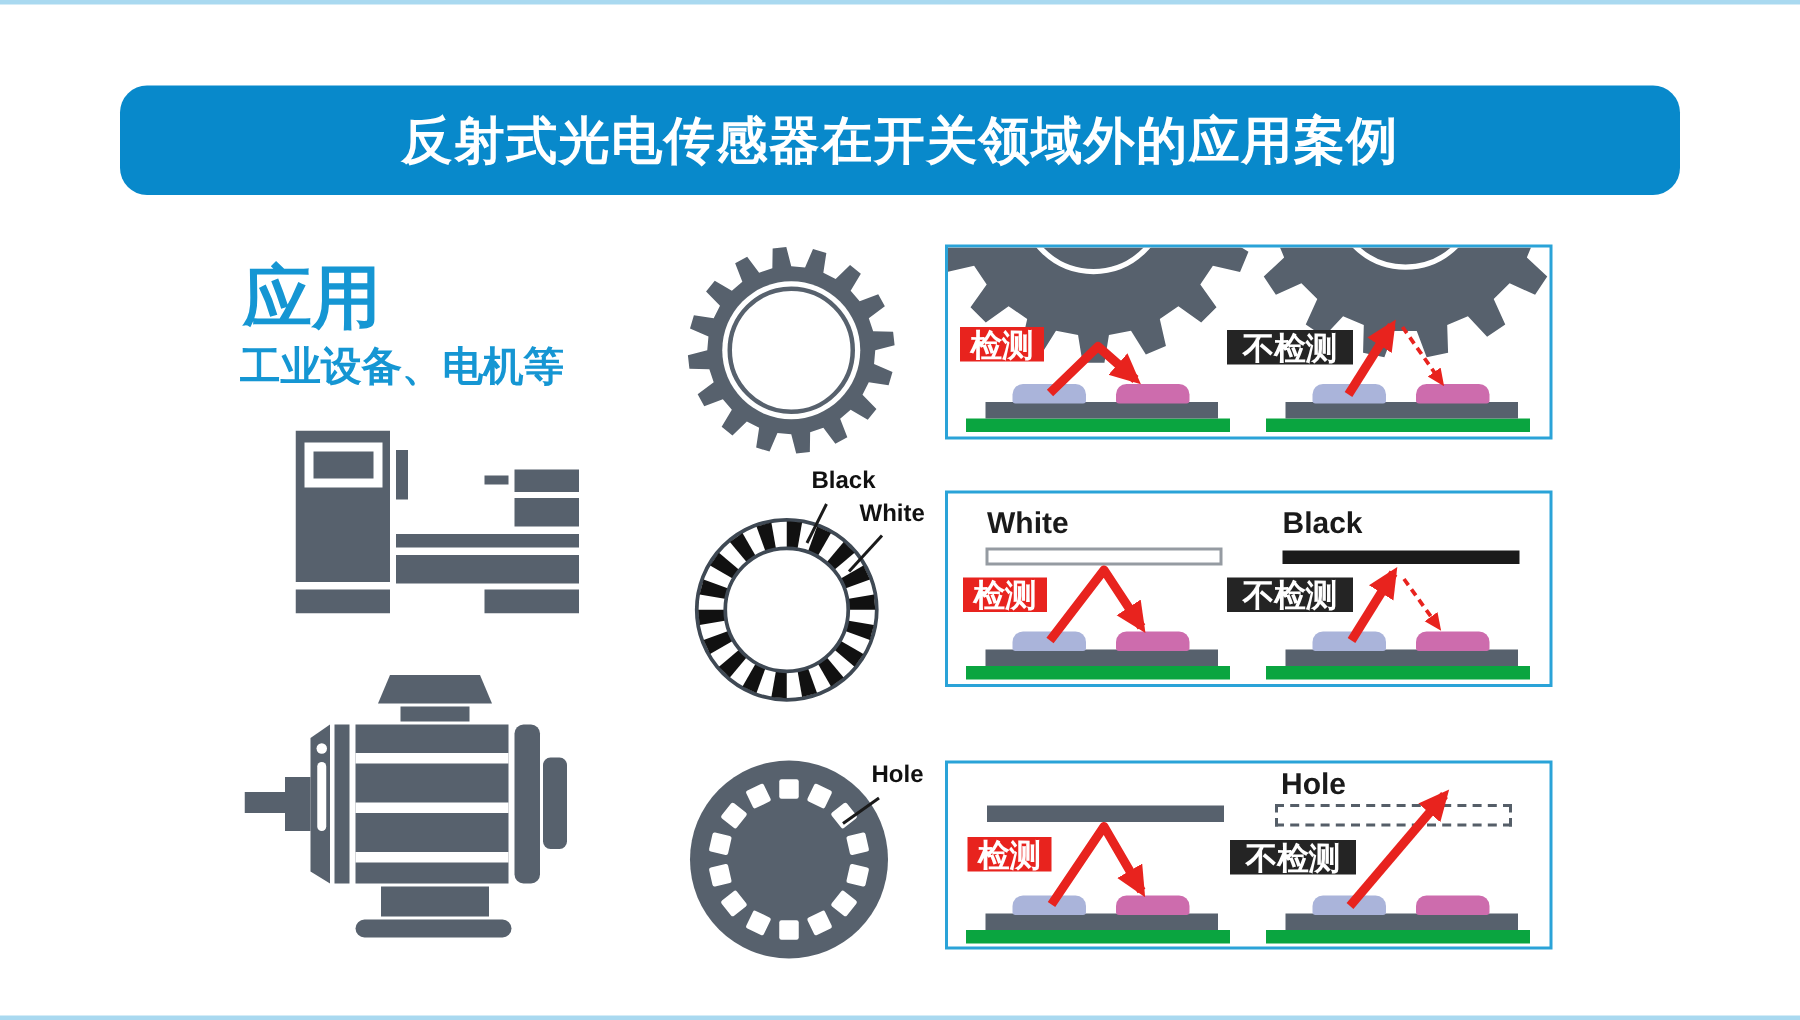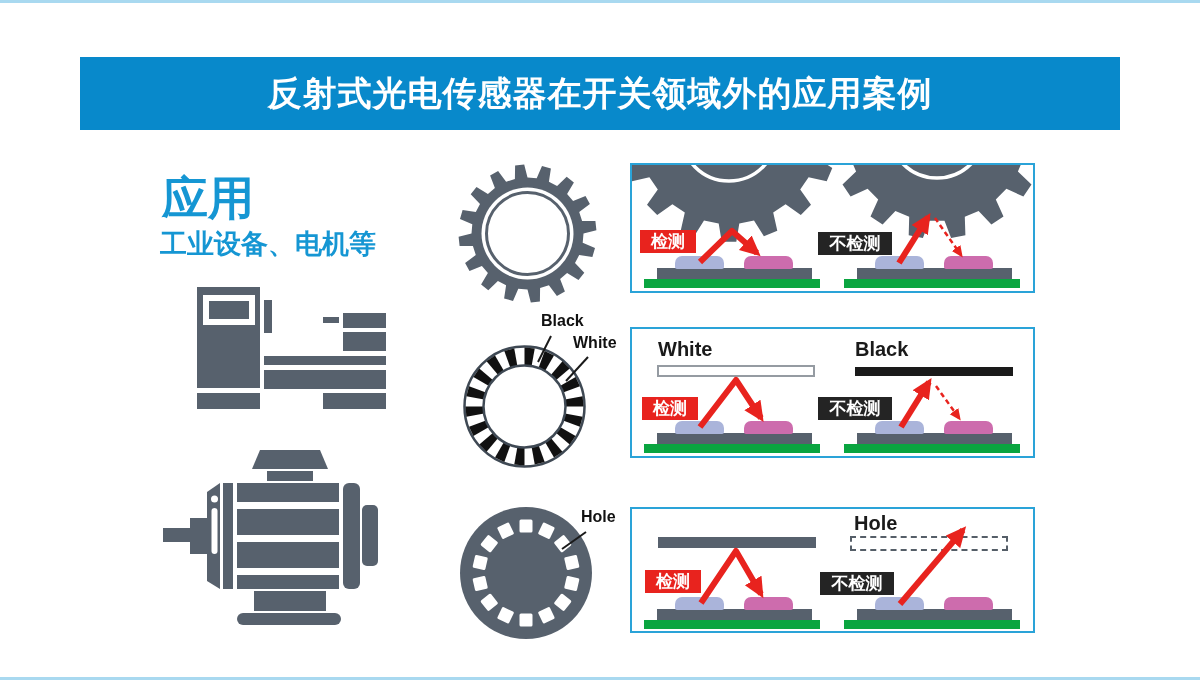--- a/index.html
+++ b/index.html
@@ -1,28 +1,28 @@
 <!DOCTYPE html>
 <html style="--hdr: #0889cb; --blue: #1596d3; --gray: #57616d; --red: #e8231e; --ndk: #242424; --green: #0aa540; --emit: #aab4da; --recv: #cd6cad; --pborder: #2aa3d8; --edge: #a9d9f0;"><head>
 <meta charset="utf-8">
 <style>
   html,body{margin:0;padding:0;background:#fff;}
   #slide{position:relative;width:1200px;height:680px;background:#fff;overflow:hidden;
          font-family:"Liberation Sans","DejaVu Sans",sans-serif;}
   .abs{position:absolute;}
   .edge-line{position:absolute;left:0;width:1200px;height:3px;background:var(--edge);}
   #header{position:absolute;left:80px;top:57px;width:1040px;height:73px;background:var(--hdr);
-          color:#fff;font-size:34px;font-weight:bold;display:flex;align-items:center;justify-content:center;letter-spacing:1px;}
+          color:#fff;font-size:34px;font-weight:bold;display:flex;align-items:center;justify-content:center;letter-spacing:1px;border-radius:18px;}
   #app-heading{position:absolute;left:162px;top:168px;font-size:46px;font-weight:bold;color:var(--blue);}
   #app-subheading{position:absolute;left:160px;top:226px;font-size:27px;font-weight:bold;color:var(--blue);}
   .panel{position:absolute;left:630px;width:405px;border:2px solid var(--pborder);background:#fff;overflow:hidden;box-sizing:border-box;}
-  .detect,.nodetect{position:absolute;color:#fff;font-weight:bold;font-size:17px;height:23px;
-          display:flex;align-items:center;justify-content:center;z-index:6;margin-top:12px;}
+  .detect,.nodetect{position:absolute;color:#fff;font-weight:bold;font-size:21px;height:23px;
+          display:flex;align-items:center;justify-content:center;z-index:6;}
   .detect{background:var(--red);width:56px;}
-  .nodetect{background:var(--ndk);width:74px;}
+  .nodetect{background:var(--ndk);width:84px;}
   .ptitle{position:absolute;font-weight:bold;font-size:20px;color:#1a1a1a;z-index:4;}
   .annot{position:absolute;font-weight:bold;font-size:16px;color:#111;}
   .sensor{position:absolute;width:178px;height:32px;z-index:3;}
   .sensor .pcb{position:absolute;left:0;top:23px;width:176px;height:9px;background:var(--green);}
   .sensor .body{position:absolute;left:13px;top:12px;width:155px;height:11px;background:var(--gray);}
   .sensor .emit{position:absolute;left:31px;top:0;width:49px;height:13px;background:var(--emit);border-radius:7px 7px 2px 2px;}
   .sensor .recv{position:absolute;left:100px;top:0;width:49px;height:13px;background:var(--recv);border-radius:7px 7px 2px 2px;}
   .arrows{position:absolute;left:0;top:0;z-index:5;pointer-events:none;}
   .deco{position:absolute;z-index:1;}
   .whitebar{position:absolute;left:25px;top:36px;width:158px;height:12px;background:#fff;border:2px solid #959ba2;box-sizing:border-box;z-index:2;}

